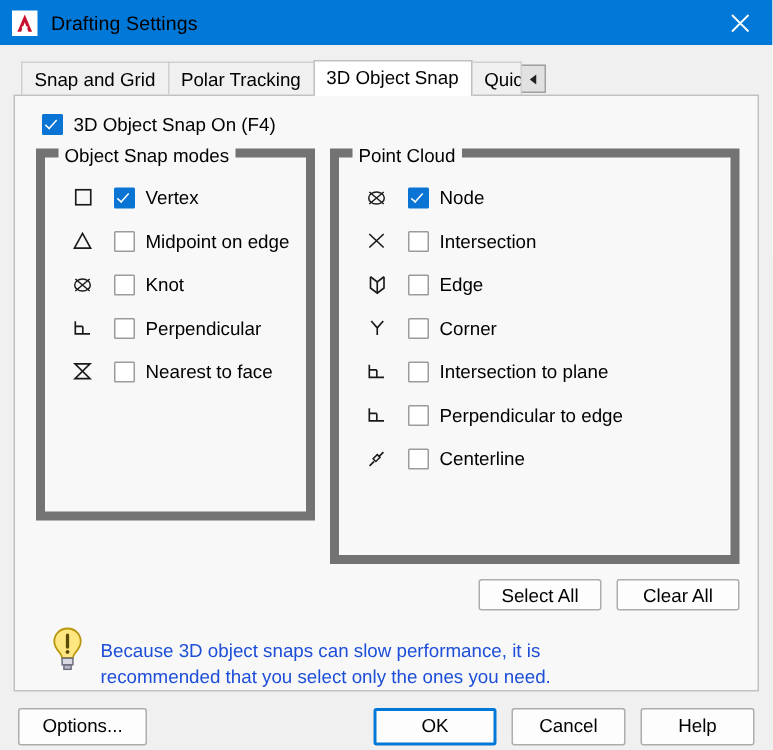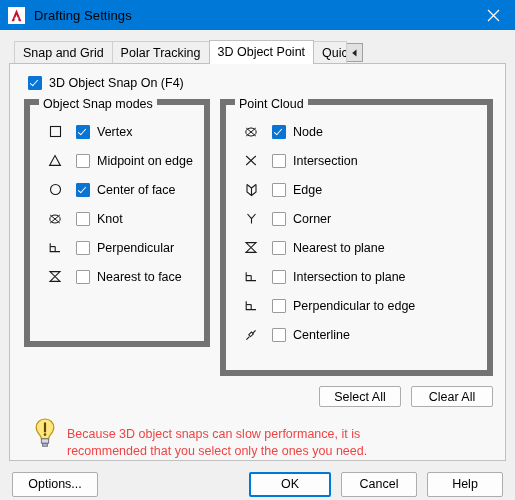--- a/index.html
+++ b/index.html
@@ -251,21 +251,21 @@
     align-items: flex-start;
   }
   .note-icon {
     width: 26px;
     height: 32px;
     flex: 0 0 auto;
     margin-right: 9px;
   }
   .note-text {
     font-size: 12.5px;
-    color: #ef4444;
+    color: #1d4ed8;
     line-height: 17px;
     max-width: 330px;
     margin-top: 9px;
   }
 
   
   .footer {
     height: 46px;
     flex: 0 0 auto;
     display: flex;
@@ -294,21 +294,21 @@
     <div class="close-btn">
       <svg width="13" height="13" viewBox="0 0 13 13">
         <path d="M1 1 L12 12 M12 1 L1 12" stroke="#ffffff" stroke-width="1.2" fill="none"></path>
       </svg>
     </div>
   </div>
 
   <div class="tabstrip">
     <div class="tab">Snap and Grid</div>
     <div class="tab">Polar Tracking</div>
-    <div class="tab selected">3D Object Point</div>
+    <div class="tab selected">3D Object Snap</div>
     <div class="tab truncated">Quic</div>
     <div class="tab-scrollers">
       <div class="scroll-btn">
         <svg width="7" height="8" viewBox="0 0 7 8">
             <path d="M5.5 0.6 L1.2 4 L5.5 7.4 Z" fill="#202020"></path>
           </svg>
       </div>
 
     </div>
   </div>
@@ -338,29 +338,20 @@
         <div class="row">
           <span class="glyph">
             <svg width="14" height="13" viewBox="0 0 14 13">
                 <path d="M7 1.6 L12.4 11.4 L1.6 11.4 Z" fill="none" stroke="#1a1a1a" stroke-width="1.1"></path>
               </svg>
           </span>
           <span class="cb off"></span>
           <span class="row-label">Midpoint on edge</span>
         </div>
 
-        <div class="row">
-          <span class="glyph">
-            <svg width="13" height="13" viewBox="0 0 13 13">
-                <circle cx="6.5" cy="6.5" r="5" fill="none" stroke="#1a1a1a" stroke-width="1.1"></circle>
-              </svg>
-          </span>
-          <span class="cb on"></span>
-          <span class="row-label">Center of face</span>
-        </div>
 
         <div class="row">
           <span class="glyph">
             <svg width="14" height="14" viewBox="0 0 14 14">
               <ellipse cx="7" cy="7" rx="5.2" ry="4" fill="none" stroke="#1a1a1a" stroke-width="1"></ellipse>
               <path d="M2.2 3 L11.8 11 M11.8 3 L2.2 11" stroke="#1a1a1a" stroke-width="1" fill="none"></path>
             </svg>
           </span>
           <span class="cb off"></span>
           <span class="row-label">Knot</span>
@@ -428,29 +419,20 @@
         <div class="row">
           <span class="glyph">
             <svg width="13" height="13" viewBox="0 0 13 13">
               <path d="M2.5 2 L6.5 6.6 L10.5 2 M6.5 6.6 L6.5 11.4" stroke="#1a1a1a" stroke-width="1.1" fill="none"></path>
             </svg>
           </span>
           <span class="cb off"></span>
           <span class="row-label">Corner</span>
         </div>
 
-        <div class="row">
-          <span class="glyph">
-            <svg width="14" height="13" viewBox="0 0 14 13">
-              <path d="M2 1.6 L12 1.6 L2 11.4 L12 11.4 Z" fill="none" stroke="#1a1a1a" stroke-width="1.1"></path>
-            </svg>
-          </span>
-          <span class="cb off"></span>
-          <span class="row-label">Nearest to plane</span>
-        </div>
 
         <div class="row">
           <span class="glyph">
             <svg width="14" height="13" viewBox="0 0 14 13">
               <path d="M2.2 2.2 L2.2 10.6 L12 10.6" stroke="#1a1a1a" stroke-width="1.1" fill="none"></path>
               <path d="M7.2 5.6 L7.2 10.6" stroke="#1a1a1a" stroke-width="1.1" fill="none"></path>
               <path d="M2.2 5.6 L7.2 5.6" stroke="#1a1a1a" stroke-width="1.1" fill="none"></path>
             </svg>
           </span>
           <span class="cb off"></span>

